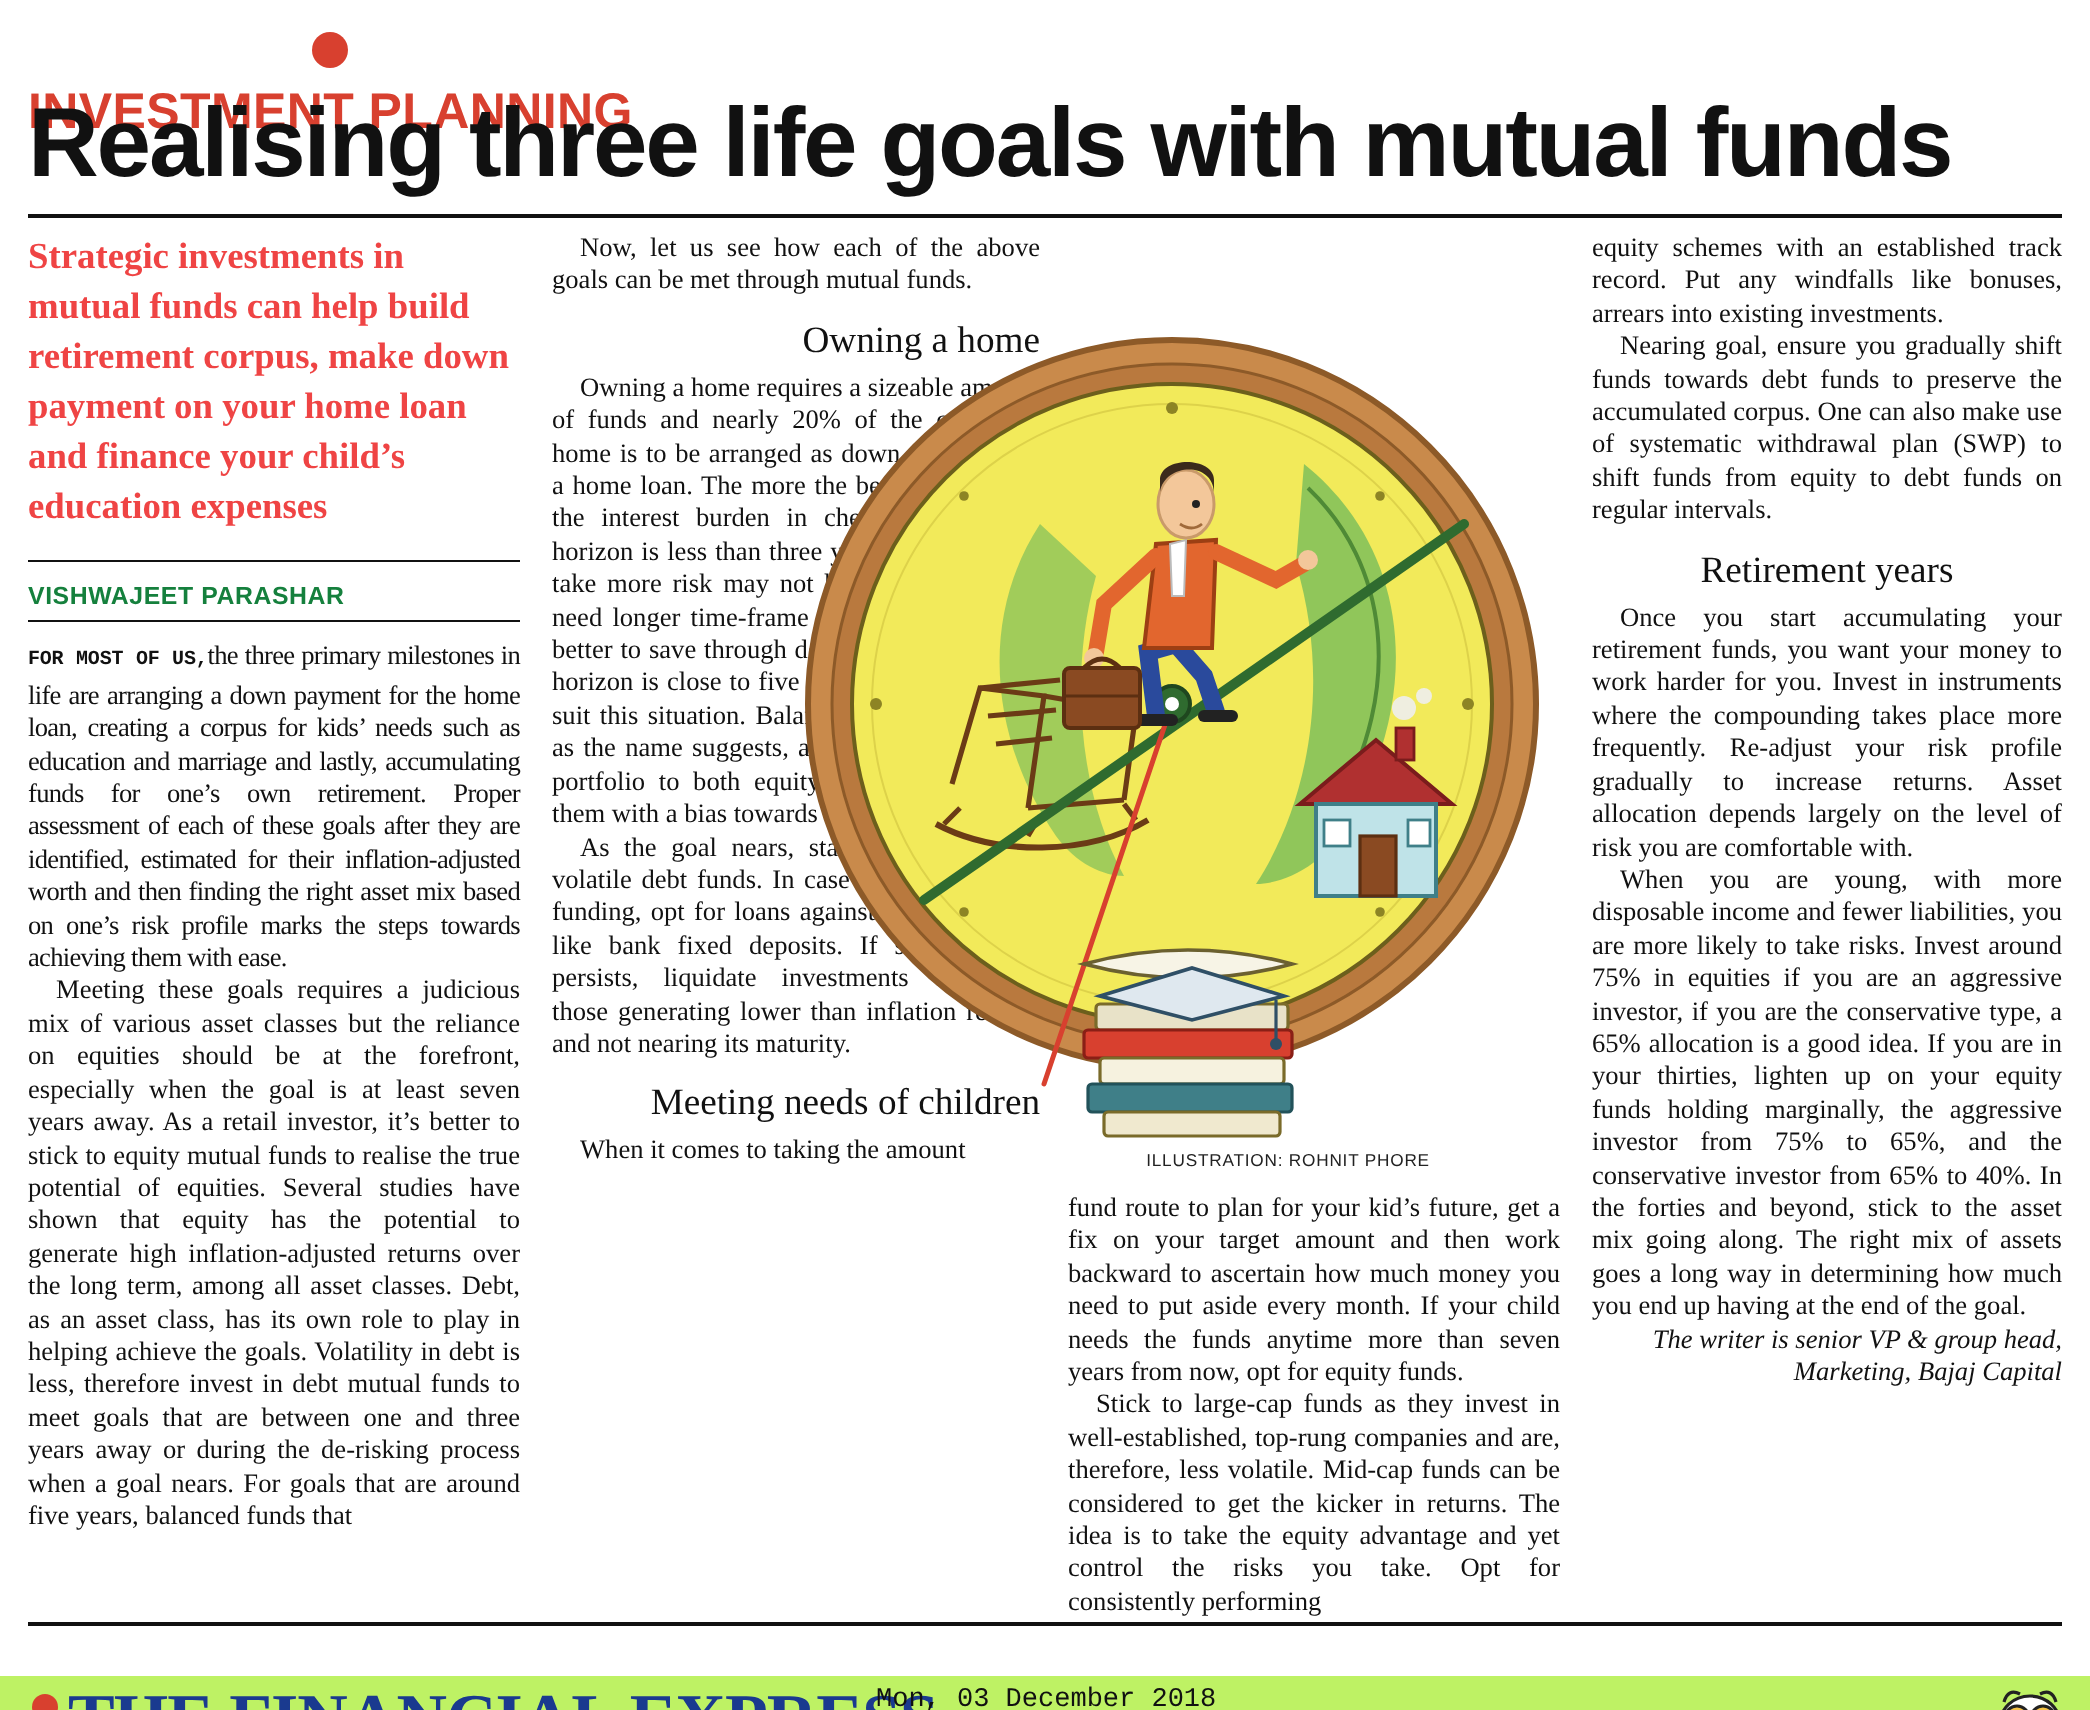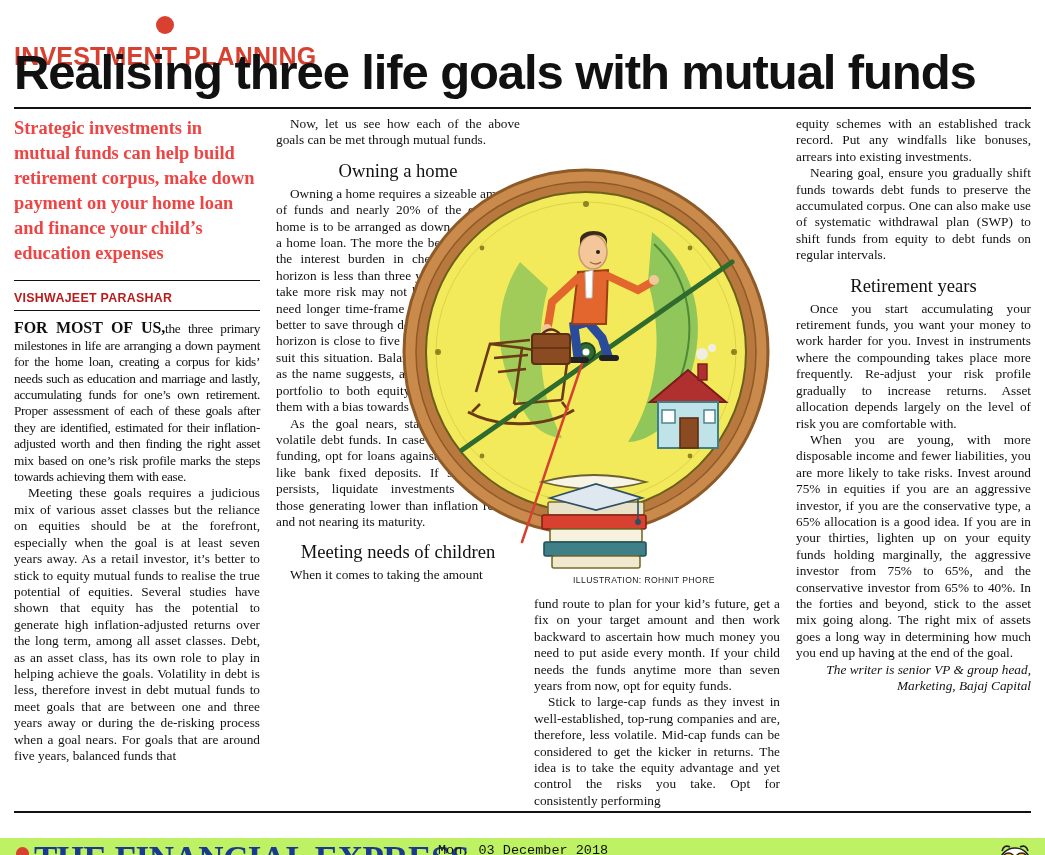--- a/index.html
+++ b/index.html
@@ -89,50 +89,50 @@
     width: 100%;
     height: 1px;
     background: #111;
     margin: 2px 0 9px 0;
   }
   .byline {
     font-family: "Liberation Sans", sans-serif;
     font-weight: bold;
     font-size: 12.4px;
     letter-spacing: 0.3px;
-    color: #b91c1c;
+    color: #15803d;
     margin-bottom: 4px;
   }
   .rule-byline {
     width: 100%; height: 1px; background: #111;
     margin-bottom: 9px;
   }
   p.body {
     margin: 0 0 0 0;
     text-indent: 14px;
     hyphens: auto;
   }
   p.body.first { text-indent: 0; }
   p.body + p.body { margin-top: 0; }
   .lead-caps {
-    font-family: Liberation Serif, serif;
-    font-weight: bold;
-    font-size: 16px;
+    font-family: Liberation Mono, monospace;
+    font-weight: bold;
+    font-size: 10px;
     letter-spacing: -0.1px;
   }
   .tight { letter-spacing: -0.35px; }
 
   h3.subhead {
     font-family: "Liberation Serif", serif;
     font-weight: normal;
     font-size: 18.6px;
     line-height: 22px;
     color: #111;
     margin: 11px 0 4px 0;
-    text-align: center;
+    text-align: right;
   }
   .signoff {
     font-style: italic;
     text-align: right;
     margin-top: 4px;
     line-height: 16.4px;
   }
 
   
   .illus-wrap {

